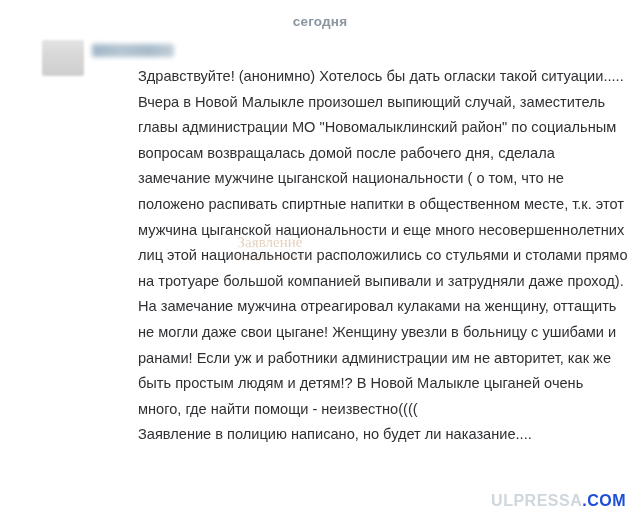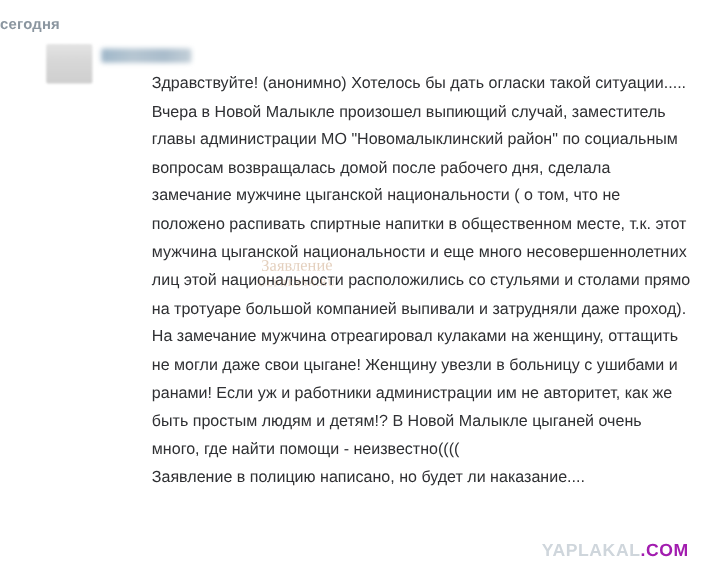--- a/index.html
+++ b/index.html
@@ -18,20 +18,21 @@
     position: relative;
     width: 640px;
     height: 520px;
     background: #ffffff;
   }
   .date-header {
     position: absolute;
     top: 14px;
     left: 0;
     width: 640px;
+    text-align: center;
     font-size: 13.5px;
     color: #8b96a0;
     font-weight: bold;
     letter-spacing: 0.2px;
   }
   .message-block {
     position: absolute;
     top: 40px;
     left: 42px;
     width: 560px;
@@ -97,21 +98,21 @@
     right: 14px;
     bottom: 10px;
     font-size: 16px;
     font-weight: bold;
     letter-spacing: 0.5px;
     font-family: "Liberation Sans", sans-serif;
     color: #cfd6dc;
     text-shadow: 0 1px 0 #ffffff;
   }
   .watermark-brand .accent {
-    color: #a21caf;
+    color: #1d4ed8;
   }
 </style>
 </head>
 <body>
 
 <div class="screenshot">
 
   <div class="date-header">сегодня</div>
 
   <div class="message-block">
@@ -124,16 +125,16 @@
   <div class="message-text">Здравствуйте! (анонимно) Хотелось бы дать огласки такой ситуации.....
 Вчера в Новой Малыкле произошел выпиющий случай, заместитель главы администрации МО "Новомалыклинский район" по социальным вопросам возвращалась домой после рабочего дня, сделала замечание мужчине цыганской национальности ( о том, что не положено распивать спиртные напитки в общественном месте, т.к. этот мужчина цыганской национальности и еще много несовершеннолетних лиц этой национальности расположились со стульями и столами прямо на тротуаре большой компанией выпивали и затрудняли даже проход). На замечание мужчина отреагировал кулаками на женщину, оттащить не могли даже свои цыгане! Женщину увезли в больницу с ушибами и ранами! Если уж и работники администрации им не авторитет, как же быть простым людям и детям!? В Новой Малыкле цыганей очень много, где найти помощи - неизвестно((((
 Заявление в полицию написано, но будет ли наказание....</div>
 
   <div class="watermark-center">
     <span>Заявление</span>
     <div class="wm-sub">ULPRESSA.RU</div>
   </div>
 
   <div class="watermark-brand">
-    <span>YAPLAKAL</span><span class="accent">.COM</span>
+    <span>ULPRESSA</span><span class="accent">.COM</span>
   </div>
 
 </div>
 
 </body></html>

